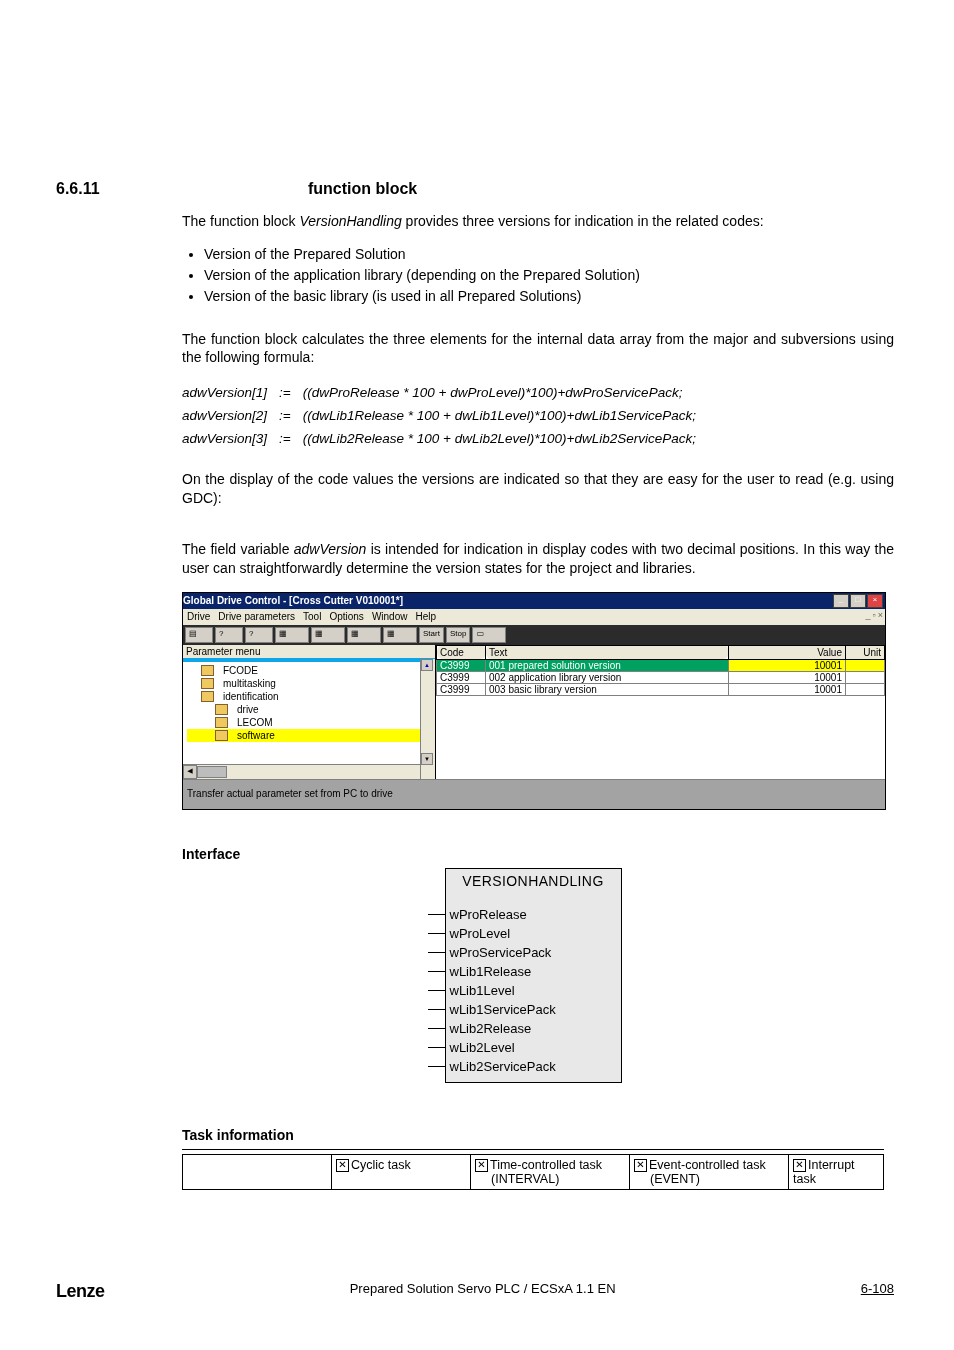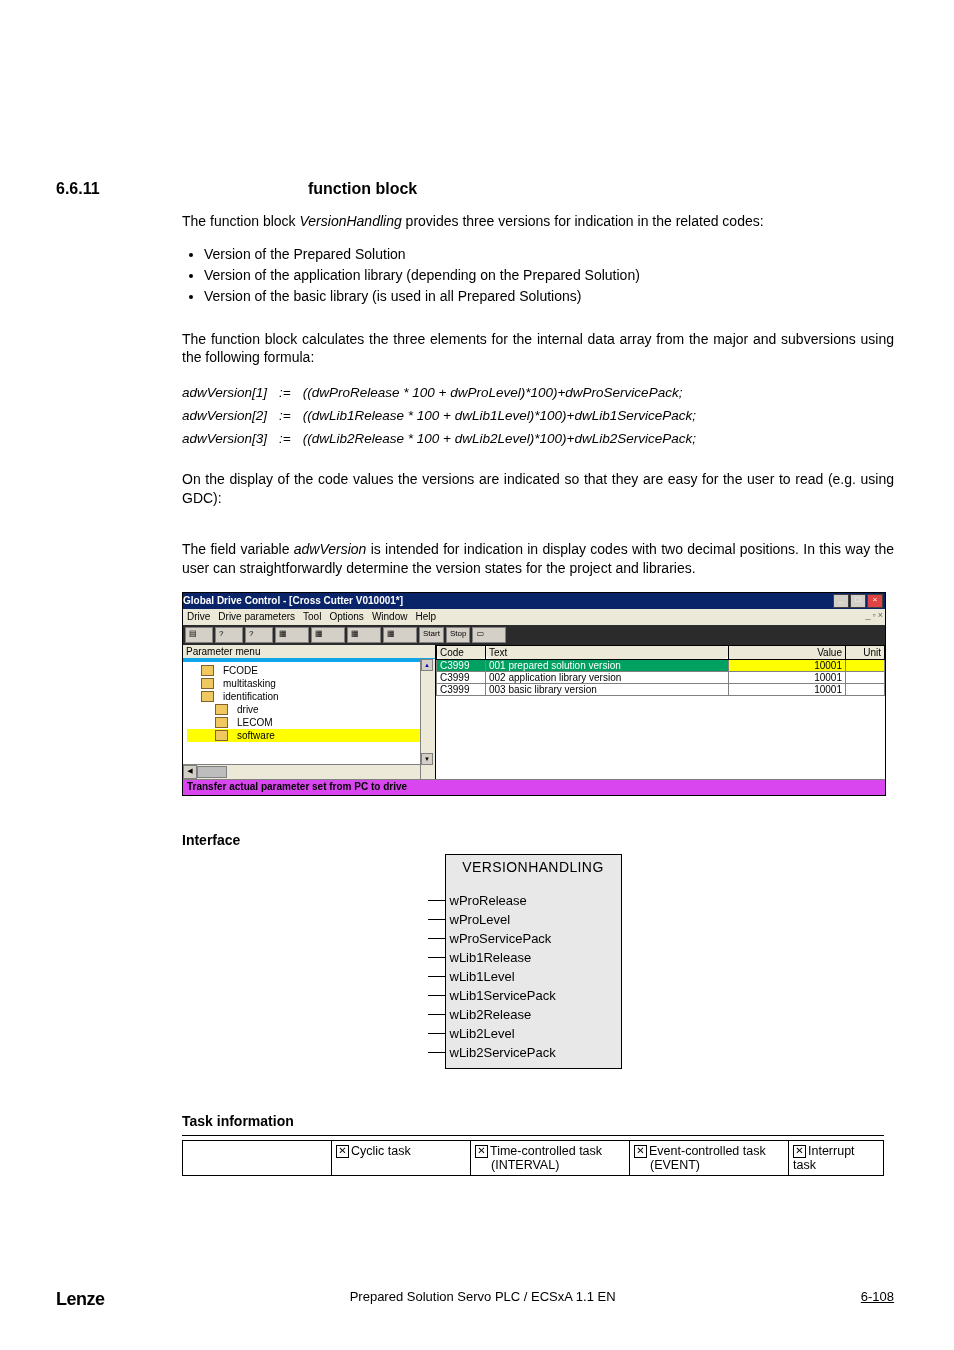--- a/index.html
+++ b/index.html
@@ -242,25 +242,24 @@
     font-size:10px;
     height:11px;
     line-height:11px;
   }
   table.gdc-grid td.code{text-align:left;}
   table.gdc-grid td.val{text-align:right;}
   .row-sel td{background:#ffff00;}
   .row-sel td.code{background:#00a060;color:#fff;}
   .gdc-status{
     border-top:1px solid #808080;
-    background:#d946ef;
-    font-size:10px;
-    padding:1px 4px;
+    background:#a3a3a3;
+    font-size:10px;
+    padding:8px 4px;
     height:13px;
-    font-weight:bold;
   }
 
   
   .fb-wrap{
     margin-left:126px;
     width:702px;
     text-align:center;
     margin-top:6px;
   }
   .fb-box{
@@ -313,21 +312,21 @@
     width:11px;height:11px;
     border:1px solid #000;
     text-align:center;
     font-size:10px;
     line-height:10px;
     margin-right:2px;
     vertical-align:middle;
   }
   .footer{
     position:absolute;
-    bottom:40px;
+    bottom:48px;
     left:56px;
     right:56px;
     font-size:13px;
   }
   .footer .brand{
     font-family: Arial, sans-serif;
     font-weight:bold;
     font-size:18px;
     letter-spacing:-0.5px;
     float:left;

